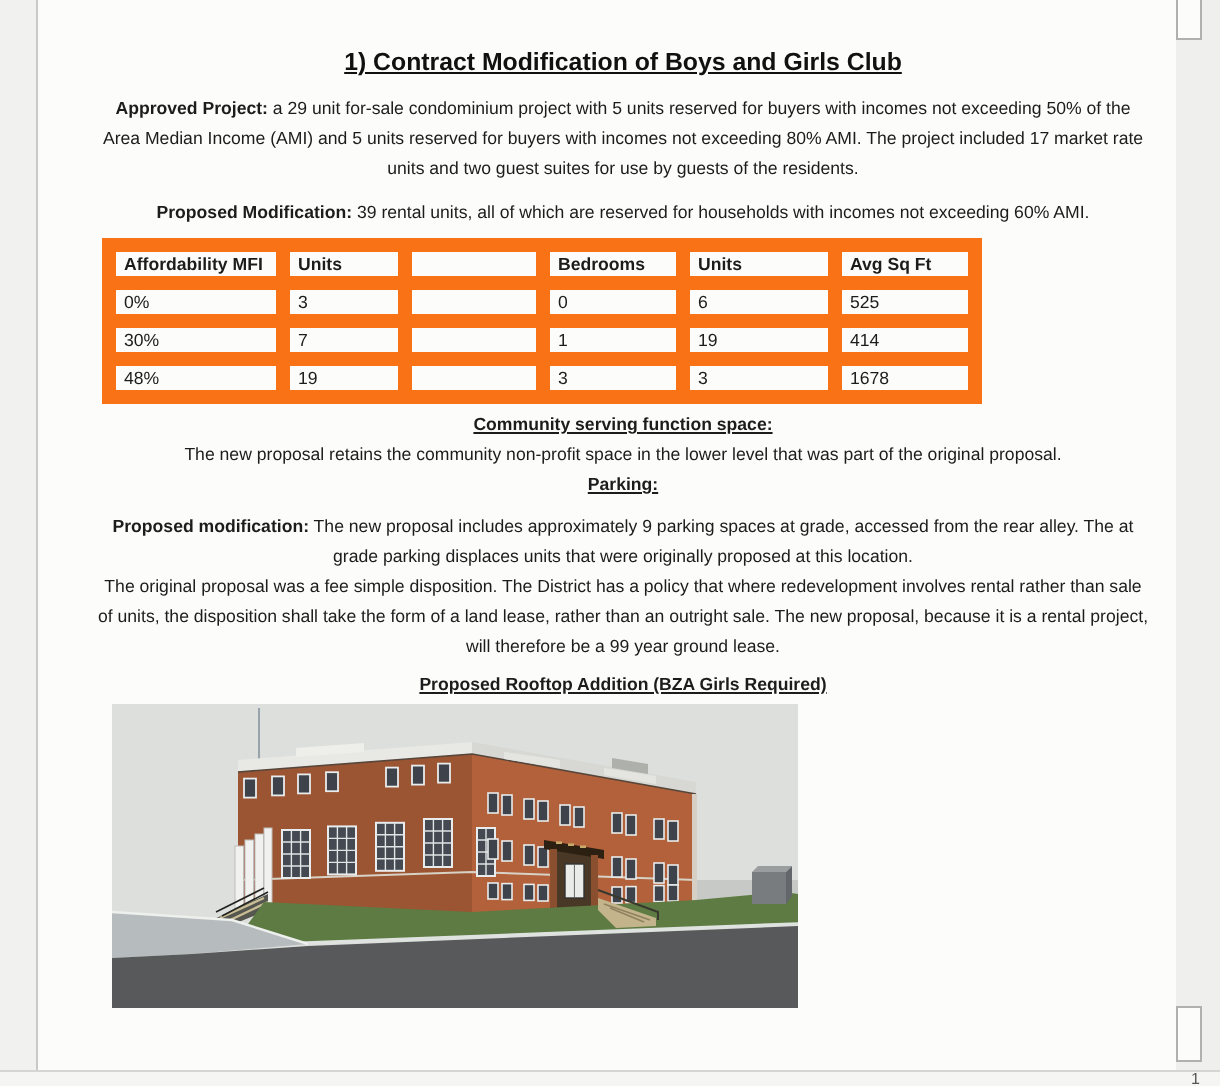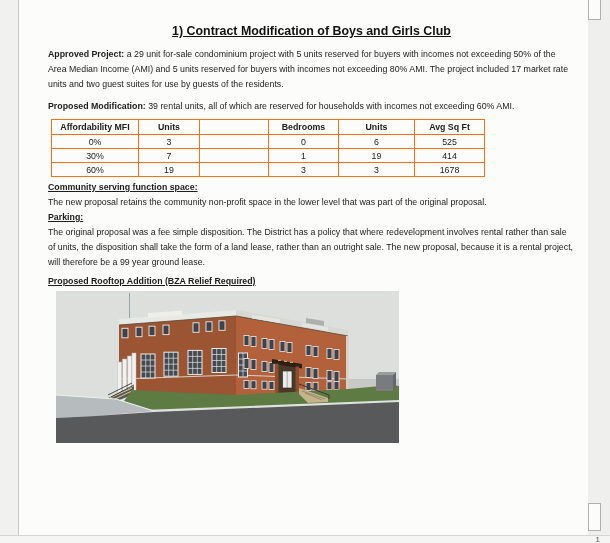--- a/index.html
+++ b/index.html
@@ -20,31 +20,31 @@
     position:absolute; left:29px; top:0; width:527px;
     padding-top:24px;
     color:#1c1c1c;
     font-size:8.8px; line-height:15px;
   }
   .doc-title {
     text-align:center; font-size:12.4px; font-weight:bold;
     text-decoration:underline; color:#111; line-height:15px;
     margin:0;
   }
-  p { margin:0; }
+  p { margin:0;text-align:center; }
   .p1 { margin-top:8px; }
   .p2 { margin-top:7px; }
   b.lead { font-weight:bold; }
   table.afford {
     border-collapse:collapse; margin-top:5px; margin-left:3px;
     font-size:8.8px; color:#1c1c1c;
   }
   table.afford th, table.afford td {
-    border:1px solid #f97316;
-    height:14px; padding:0 4px; text-align:center;
+    border:7px solid #f97316;
+    height:14px; padding:0 4px; text-align:left;
     font-weight:normal; line-height:12px;
   }
   table.afford th { font-weight:bold; height:15px; }
   .h {
     font-weight:bold; text-decoration:underline; margin:0;
   }
   .h-comm { margin-top:3px; }
   .h-park { margin-top:0; }
   .p-mod { margin-top:6px; }
   .h-disp { margin-top:6px; }
@@ -111,39 +111,40 @@
       </tr>
       <tr>
         <td>30%</td>
         <td>7</td>
         <td></td>
         <td>1</td>
         <td>19</td>
         <td>414</td>
       </tr>
       <tr>
-        <td>60%</td>
+        <td>48%</td>
         <td>19</td>
         <td></td>
         <td>3</td>
         <td>3</td>
         <td>1678</td>
       </tr>
     </tbody>
       </table>
 
     <p class="h h-comm">Community serving function space:</p>
     <p>The new proposal retains the community non-profit space in the lower level that was part of the original proposal.</p>
 
     <p class="h h-park">Parking:</p>
 
+    <p class="p-mod"><b class="lead">Proposed modification:</b><span> The new proposal includes approximately 9 parking spaces at grade, accessed from the rear alley.  The at grade parking displaces units that were originally proposed at this location.</span></p>
 
     <p>The original proposal was a fee simple disposition.  The District has a policy that where redevelopment involves rental rather than sale of units, the disposition shall take the form of a land lease, rather than an outright sale.  The new proposal, because it is a rental project, will therefore be a 99 year ground lease.</p>
 
-    <p class="h h-roof">Proposed Rooftop Addition (BZA Relief Required)</p>
+    <p class="h h-roof">Proposed Rooftop Addition (BZA Girls Required)</p>
 
     <div class="building-wrap">
       <svg width="343" height="152" viewBox="0 0 343 152">
 
         <rect x="0" y="0" width="343" height="152" fill="#dcdfdc"></rect>
 
         <line x1="73.5" y1="2" x2="73.5" y2="66" stroke="#97a2ab" stroke-width="1"></line>
 
         <rect x="292" y="88" width="51" height="12" fill="#c6c9c6"></rect>
 

